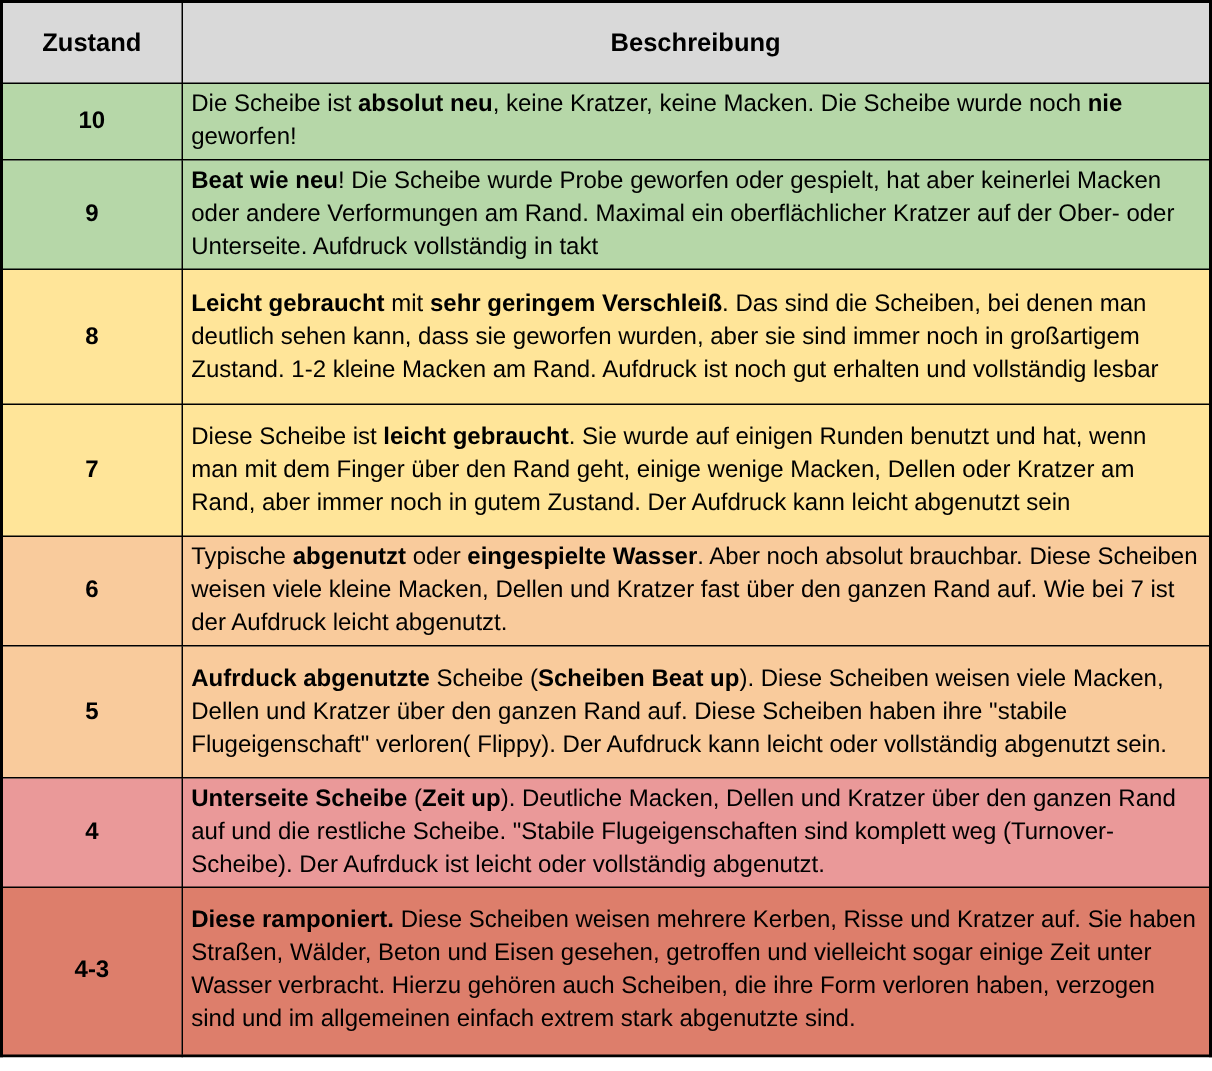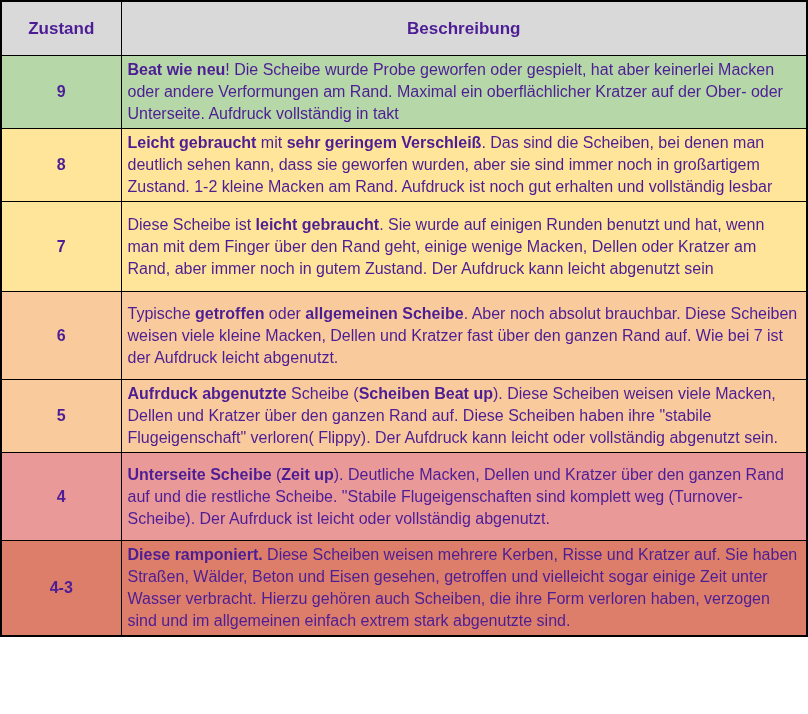--- a/index.html
+++ b/index.html
@@ -6,21 +6,21 @@
     margin: 0;
     padding: 0;
     background: #ffffff;
   }
   table.condition-table {
     border-collapse: collapse;
     width: 808px;
     table-layout: fixed;
     border: 2px solid #000000;
     font-family: "Liberation Sans", sans-serif;
-    color: #4c1d95;
+    color: #000000;
   }
   .condition-table th,
   .condition-table td {
     border: 1px solid #000000;
     vertical-align: middle;
   }
   .condition-table th {
     font-size: 17px;
     font-weight: bold;
     text-align: center;
@@ -59,34 +59,38 @@
     <col class="col-besch">
   </colgroup>
   <thead>
     <tr style="background-color: rgb(217, 217, 217);">
       <th>Zustand</th>
       <th>Beschreibung</th>
     </tr>
   </thead>
   <tbody>
     <tr style="background-color: rgb(182, 215, 168);">
+      <td class="cell-zustand">10</td>
+      <td class="cell-besch">Die Scheibe ist <b>absolut neu</b>, keine Kratzer, keine Macken. Die Scheibe wurde noch <b>nie</b> geworfen!</td>
+    </tr>
+    <tr style="background-color: rgb(182, 215, 168);">
       <td class="cell-zustand">9</td>
       <td class="cell-besch"><b>Beat wie neu</b>! Die Scheibe wurde Probe geworfen oder gespielt, hat aber keinerlei Macken oder andere Verformungen am Rand. Maximal ein oberflächlicher Kratzer auf der Ober- oder Unterseite. Aufdruck vollständig in takt</td>
     </tr>
     <tr style="background-color: rgb(255, 229, 153);">
       <td class="cell-zustand">8</td>
       <td class="cell-besch"><b>Leicht gebraucht</b> mit <b>sehr geringem Verschleiß</b>. Das sind die Scheiben, bei denen man deutlich sehen kann, dass sie geworfen wurden, aber sie sind immer noch in großartigem Zustand. 1-2 kleine Macken am Rand. Aufdruck ist noch gut erhalten und vollständig lesbar</td>
     </tr>
     <tr style="background-color: rgb(255, 229, 153);">
       <td class="cell-zustand">7</td>
       <td class="cell-besch">Diese Scheibe ist <b>leicht gebraucht</b>. Sie wurde auf einigen Runden benutzt und hat, wenn man mit dem Finger über den Rand geht, einige wenige Macken, Dellen oder Kratzer am Rand, aber immer noch in gutem Zustand. Der Aufdruck kann leicht abgenutzt sein</td>
     </tr>
     <tr style="background-color: rgb(249, 203, 156);">
       <td class="cell-zustand">6</td>
-      <td class="cell-besch">Typische <b>getroffen</b> oder <b>allgemeinen Scheibe</b>. Aber noch absolut brauchbar. Diese Scheiben weisen viele kleine Macken, Dellen und Kratzer fast über den ganzen Rand auf. Wie bei 7 ist der Aufdruck leicht abgenutzt.</td>
+      <td class="cell-besch">Typische <b>abgenutzt</b> oder <b>eingespielte Wasser</b>. Aber noch absolut brauchbar. Diese Scheiben weisen viele kleine Macken, Dellen und Kratzer fast über den ganzen Rand auf. Wie bei 7 ist der Aufdruck leicht abgenutzt.</td>
     </tr>
     <tr style="background-color: rgb(249, 203, 156);">
       <td class="cell-zustand">5</td>
       <td class="cell-besch"><b>Aufrduck abgenutzte</b> Scheibe (<b>Scheiben Beat up</b>). Diese Scheiben weisen viele Macken, Dellen und Kratzer über den ganzen Rand auf. Diese Scheiben haben ihre "stabile Flugeigenschaft" verloren( Flippy). Der Aufdruck kann leicht oder vollständig abgenutzt sein.</td>
     </tr>
     <tr style="background-color: rgb(234, 153, 153);">
       <td class="cell-zustand">4</td>
       <td class="cell-besch"><b>Unterseite Scheibe</b> (<b>Zeit up</b>). Deutliche  Macken, Dellen und Kratzer über den ganzen Rand auf und die restliche Scheibe. "Stabile Flugeigenschaften sind komplett weg (Turnover-Scheibe). Der Aufrduck ist leicht oder vollständig abgenutzt.</td>
     </tr>
     <tr style="background-color: rgb(221, 126, 107);">

